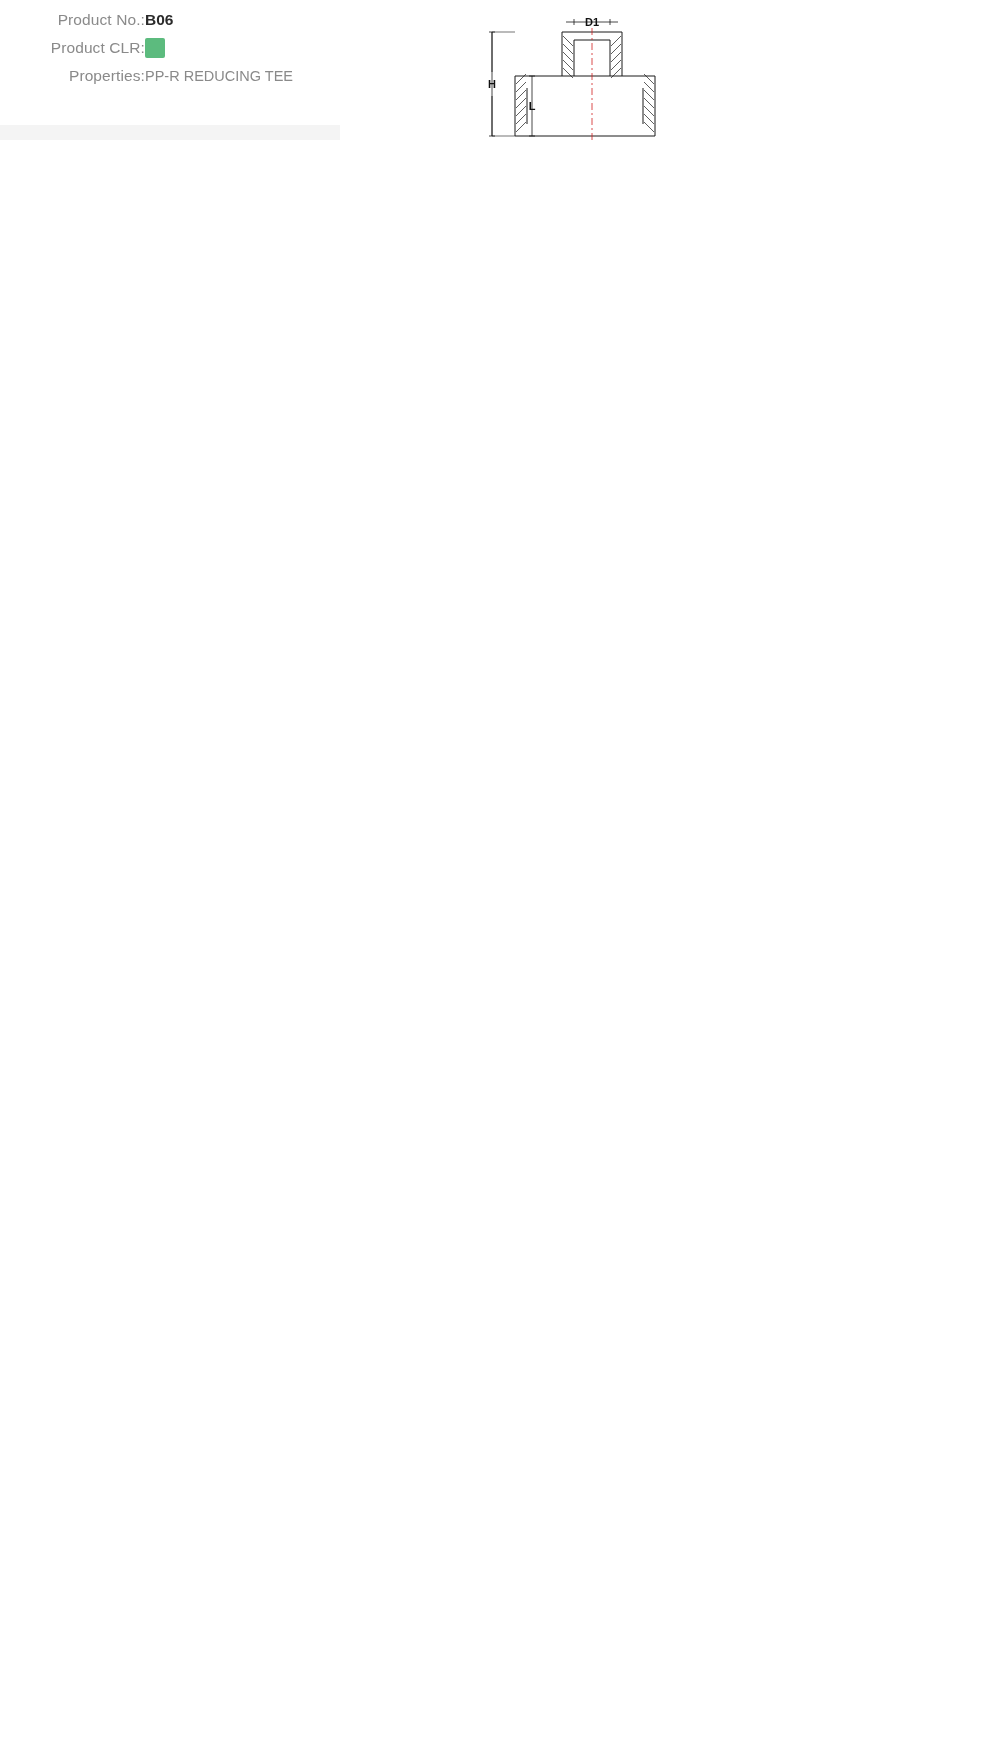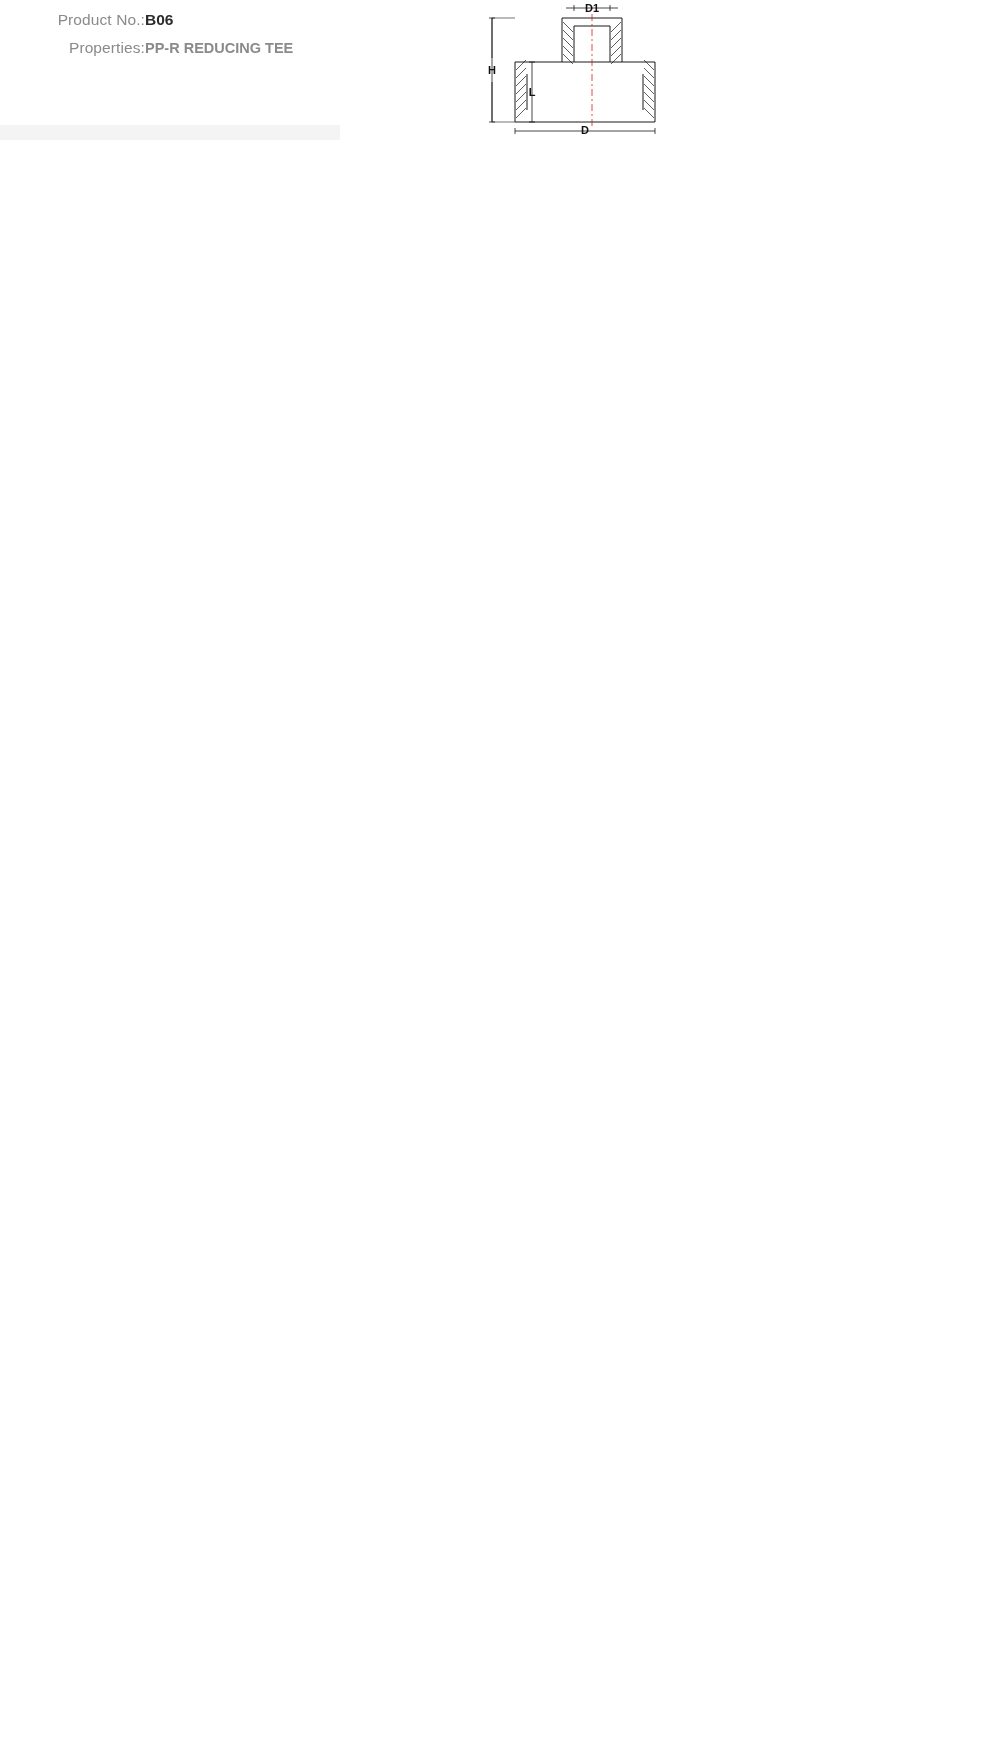--- a/index.html
+++ b/index.html
@@ -14,25 +14,25 @@
 
   
   .header { position: relative; height: 140px; }
   .spec-list { position: absolute; left: 33px; top: 6px; }
   .spec-row { display: flex; align-items: center; height: 28px; text-align: right; }
   .spec-label {
     width: 112px; font-size: 15.5px; color: #8a8a8a; font-weight: normal;
     letter-spacing: .1px;
   }
   .spec-value { font-size: 15.5px; color: #2b2b2b; font-weight: bold; }
-  .spec-value.light { font-weight: bold; color: #8a8a8a; font-size: 14.5px; }
+  .spec-value.light { font-weight: normal; color: #8a8a8a; font-size: 14.5px; }
   .clr-swatch { width: 20px; height: 20px; border-radius: 2px; }
 
   
-  .drawing { position: absolute; left: 470px; top: 0; width: 230px; height: 134px; text-align: right; }
+  .drawing { position: absolute; left: 470px; top: 14px; width: 230px; height: 134px; text-align: right; }
 
   
   .photo-box {
     position: absolute; left: 0px; top: 125px; width: 340px; height: 240px;
     background: #f4f4f4;
   }
 
   
   .size-table {
     position: absolute; left: 365px; top: 143px;
@@ -100,20 +100,24 @@
 </head>
 <body>
 
 <div class="page">
 
   <div class="header">
     <div class="spec-list" id="spec-list">
         <div class="spec-row">
           <div class="spec-label">Product No.:</div>
           <div class="spec-value">B06</div>
+        </div>
+        <div class="spec-row">
+          <div class="spec-label">Product CLR:</div>
+          <div class="clr-swatch" style="background: rgb(92, 187, 126);"></div>
         </div>
         <div class="spec-row">
           <div class="spec-label">Properties:</div>
           <div class="spec-value light">PP-R REDUCING TEE</div>
         </div>
       </div>
 
     <div class="drawing">
       <svg width="230" height="134" viewBox="0 0 230 134">
         <g stroke="#1a1a1a" stroke-width="1" fill="none">

